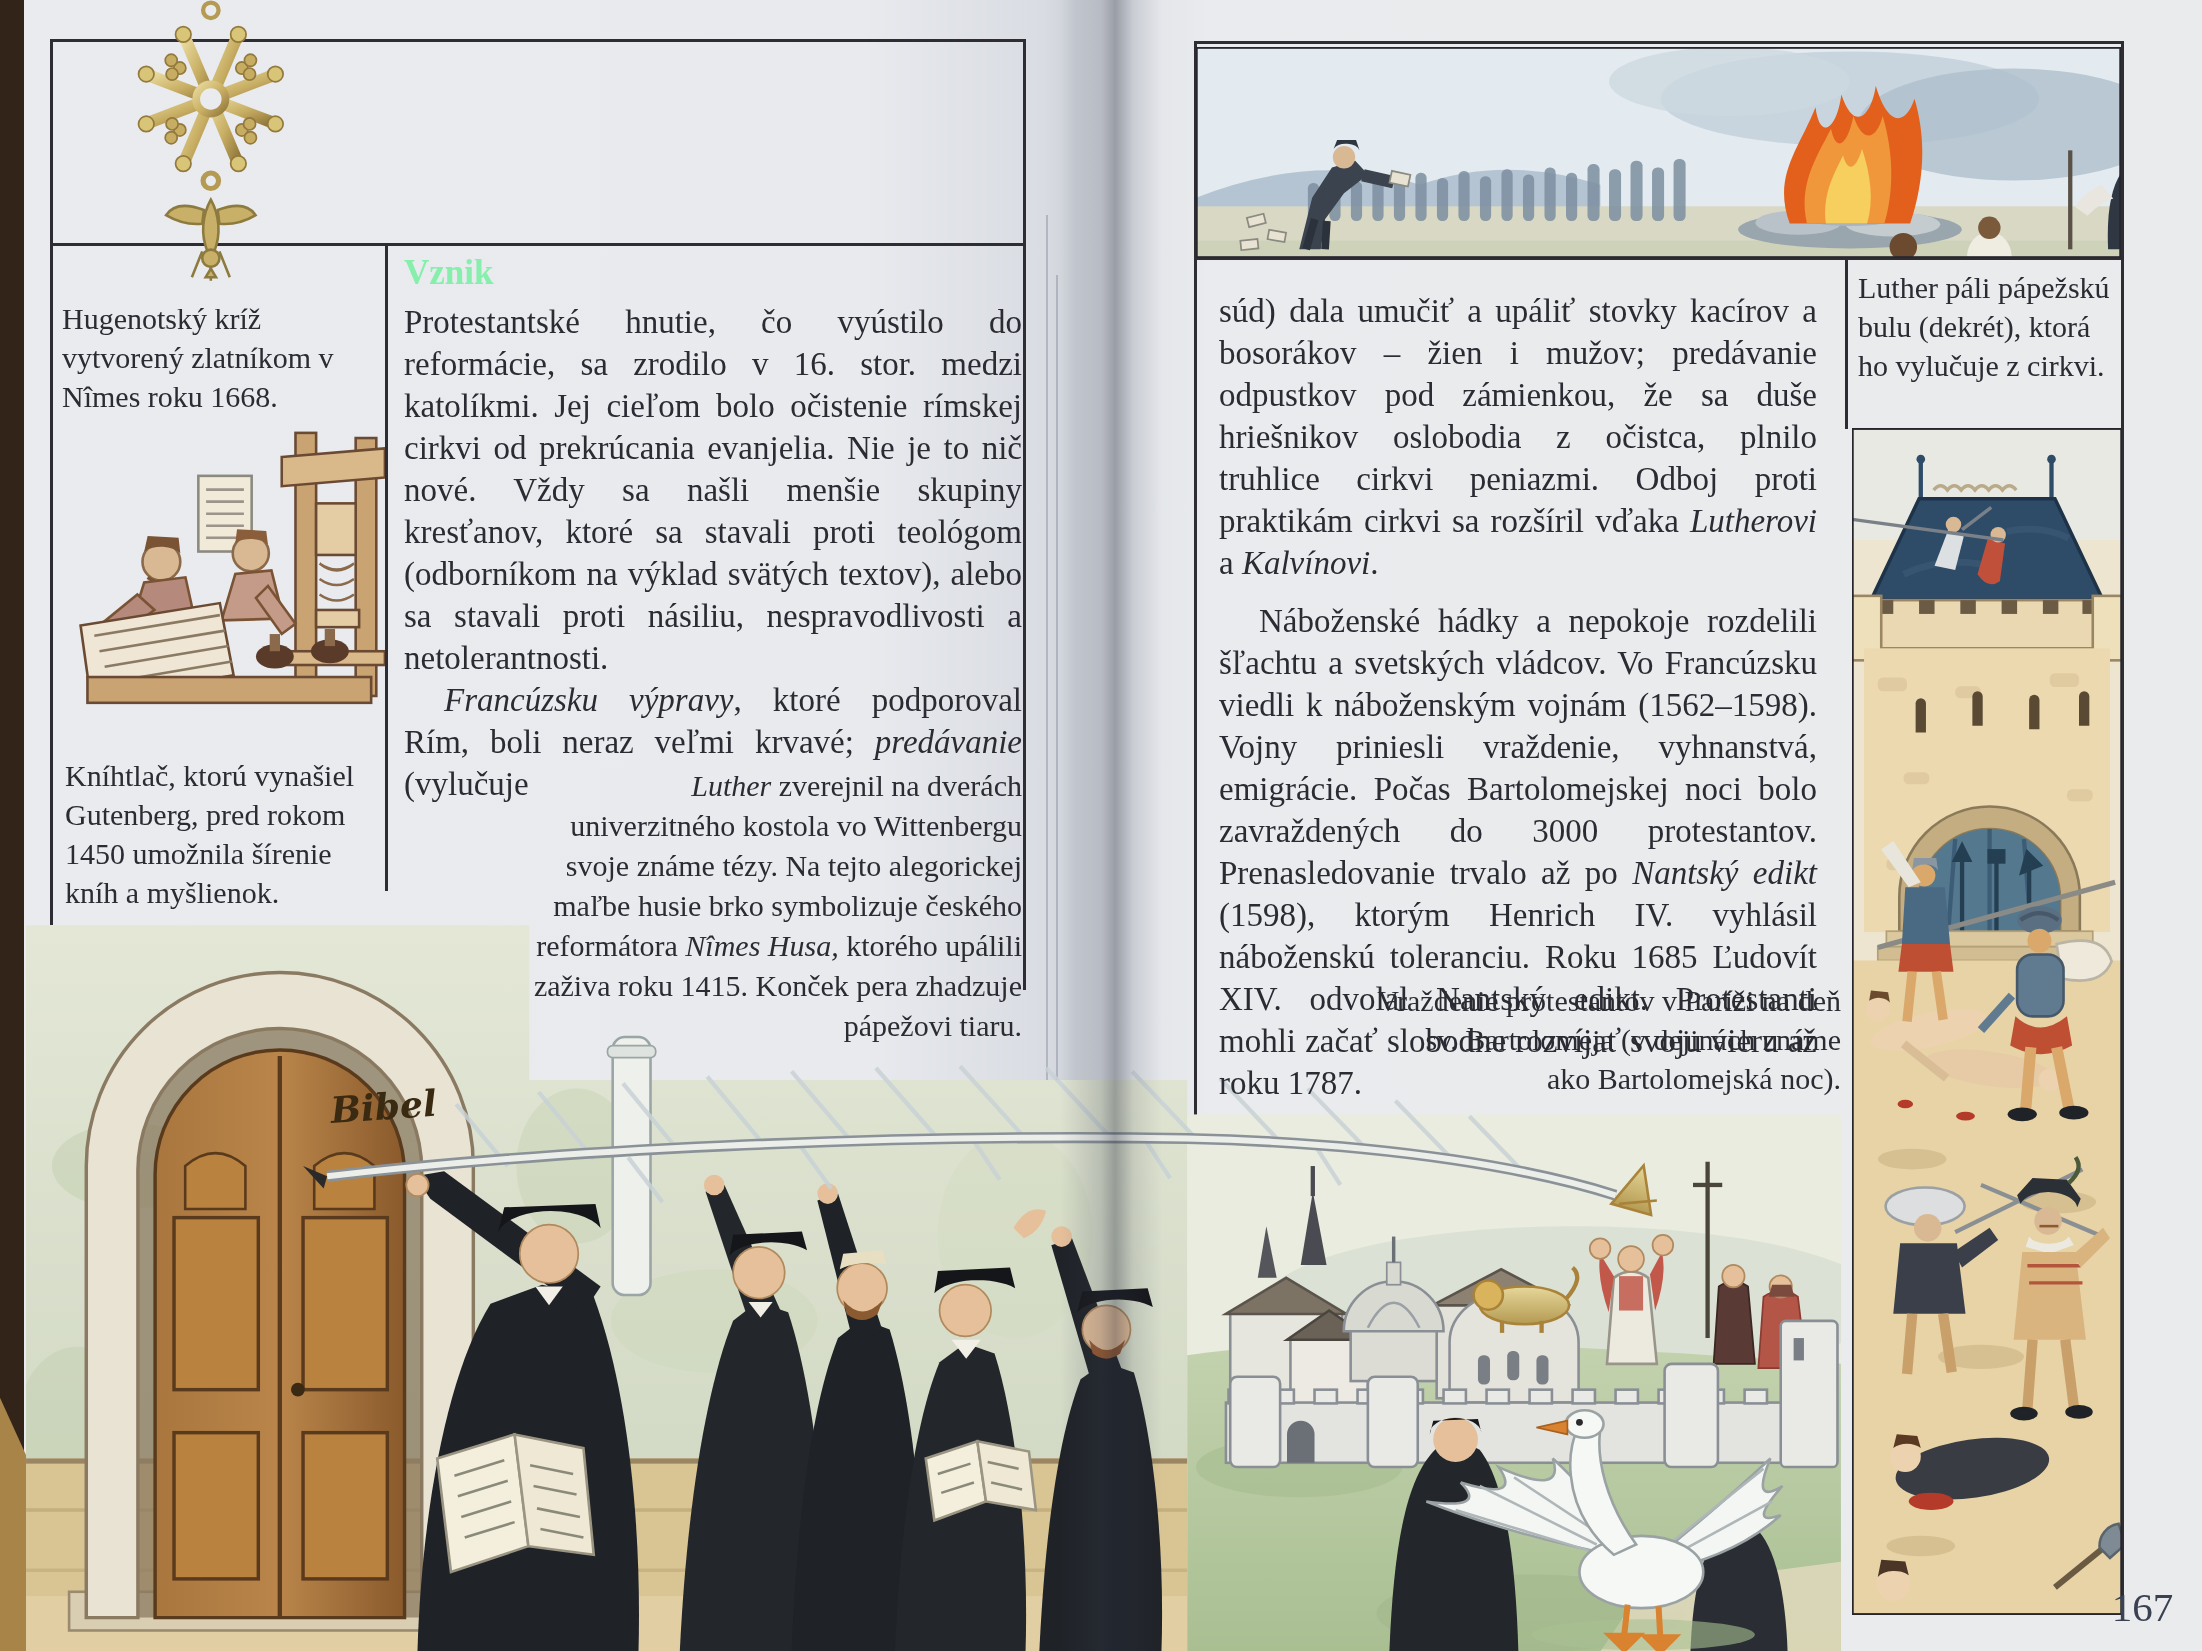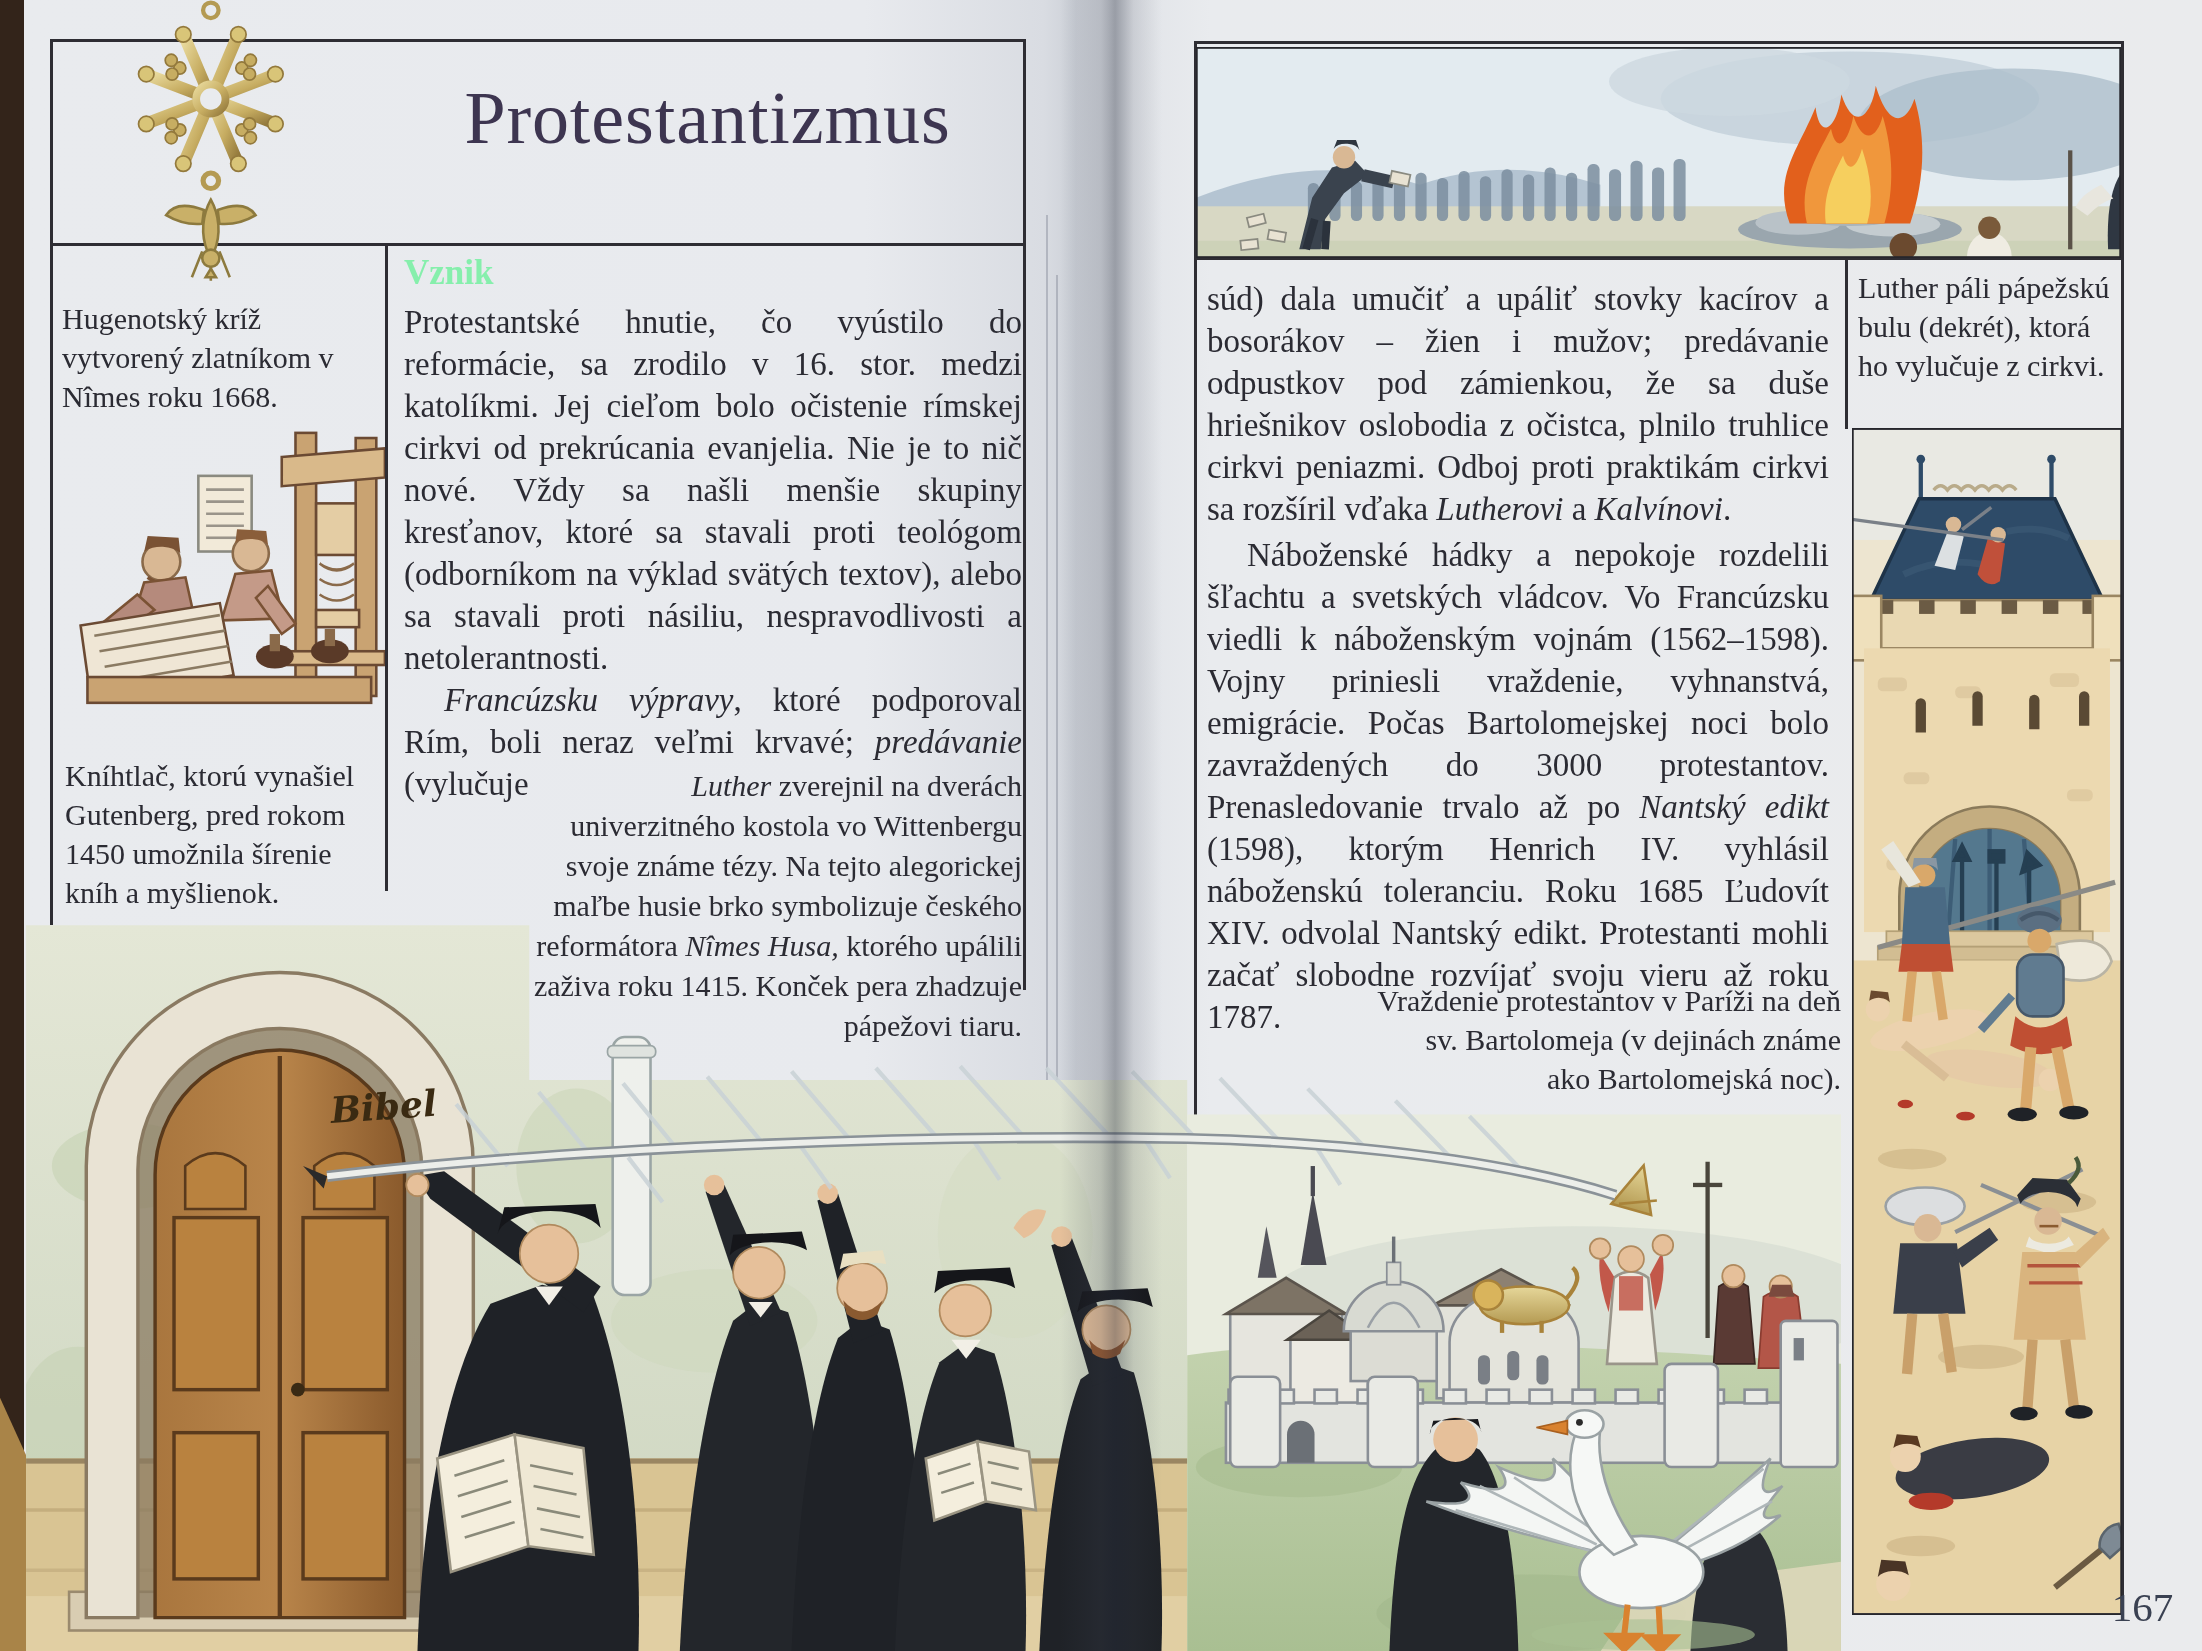--- a/index.html
+++ b/index.html
@@ -18,21 +18,21 @@
   .heading{position:absolute;left:404px;top:253px;font-size:35px;font-weight:bold;color:#86efac;}
   .bodytext{position:absolute;left:404px;top:301px;width:618px;font-size:33px;line-height:42px;color:#2b2b33;text-align:justify;}
   .bodytext p{margin:0;}
   .bodytext p.indent{text-indent:40px;}
   .it{font-style:italic;}
   .cap{font-size:30px;line-height:39px;color:#2b2b33;}
   .cap-cross{position:absolute;left:62px;top:299px;width:306px;}
   .cap-press{position:absolute;left:65px;top:727px;width:306px;margin-top:29px;}
   .cap-quill{position:absolute;left:525px;top:766px;width:497px;text-align:right;line-height:40px;}
   .rp-body{position:absolute;left:1203px;top:274px;width:630px;font-size:33px;line-height:42px;color:#2b2b33;text-align:justify;}
-  .rp-body p{margin:4px;}
+  .rp-body p{margin:16px;}
   .rp-body p.indent{text-indent:40px;}
   .cap-bull{position:absolute;left:1858px;top:268px;width:256px;}
   .cap-massacre{position:absolute;left:1375px;top:981px;width:466px;text-align:right;}
   .pageno{position:absolute;left:2091px;top:1583px;width:103px;text-align:center;font-size:41px;color:#3a4152;}
   svg{position:absolute;display:block;}
   .z-top{z-index:30;}
 </style>
 </head>
 <body>
 
@@ -620,21 +620,20 @@
     <g stroke="#8d7a3e" stroke-width="3" fill="#c9b068">
       <path d="M160,232 C150,250 148,272 156,292 L164,292 C172,272 170,250 160,232 Z"></path>
       <path d="M152,244 Q120,232 108,250 Q128,262 150,260 Z"></path>
       <path d="M168,244 Q200,232 212,250 Q192,262 170,260 Z"></path>
       <path d="M150,292 L138,322 M160,294 L160,326 M170,292 L182,322" fill="none"></path>
       <circle cx="160" cy="300" r="10"></circle>
       <polygon points="160,312 154,322 166,322"></polygon>
     </g>
   </svg>
 
-  <div class="title">Protestantizmus</div>
 
   <div class="cap cap-cross">Hugenotský kríž vytvorený zlatníkom v Nîmes roku 1668.</div>
   <div class="cap cap-press">Kníhtlač, ktorú vynašiel Gutenberg, pred rokom 1450 umožnila šírenie kníh a myšlienok.</div>
 
   <div class="heading">Vznik</div>
 
   <div class="bodytext">
     <p><span>Protestantské hnutie, čo vyústilo do reformácie, sa zrodilo v 16. stor. medzi katolíkmi. Jej cieľom bolo očistenie rímskej cirkvi od prekrúcania evanjelia. Nie je to nič nové. Vždy sa našli menšie skupiny kresťanov, ktoré sa stavali proti teológom (odborníkom na výklad svätých textov), alebo sa stavali proti násiliu, nespravodlivosti a netolerantnosti.</span></p>
     <p class="indent">
       <span class="it">Francúzsku výpravy</span><span>, ktoré podporoval Rím, boli neraz veľmi krvavé; </span><span class="it">predávanie</span><span> (vylučuje</span>

